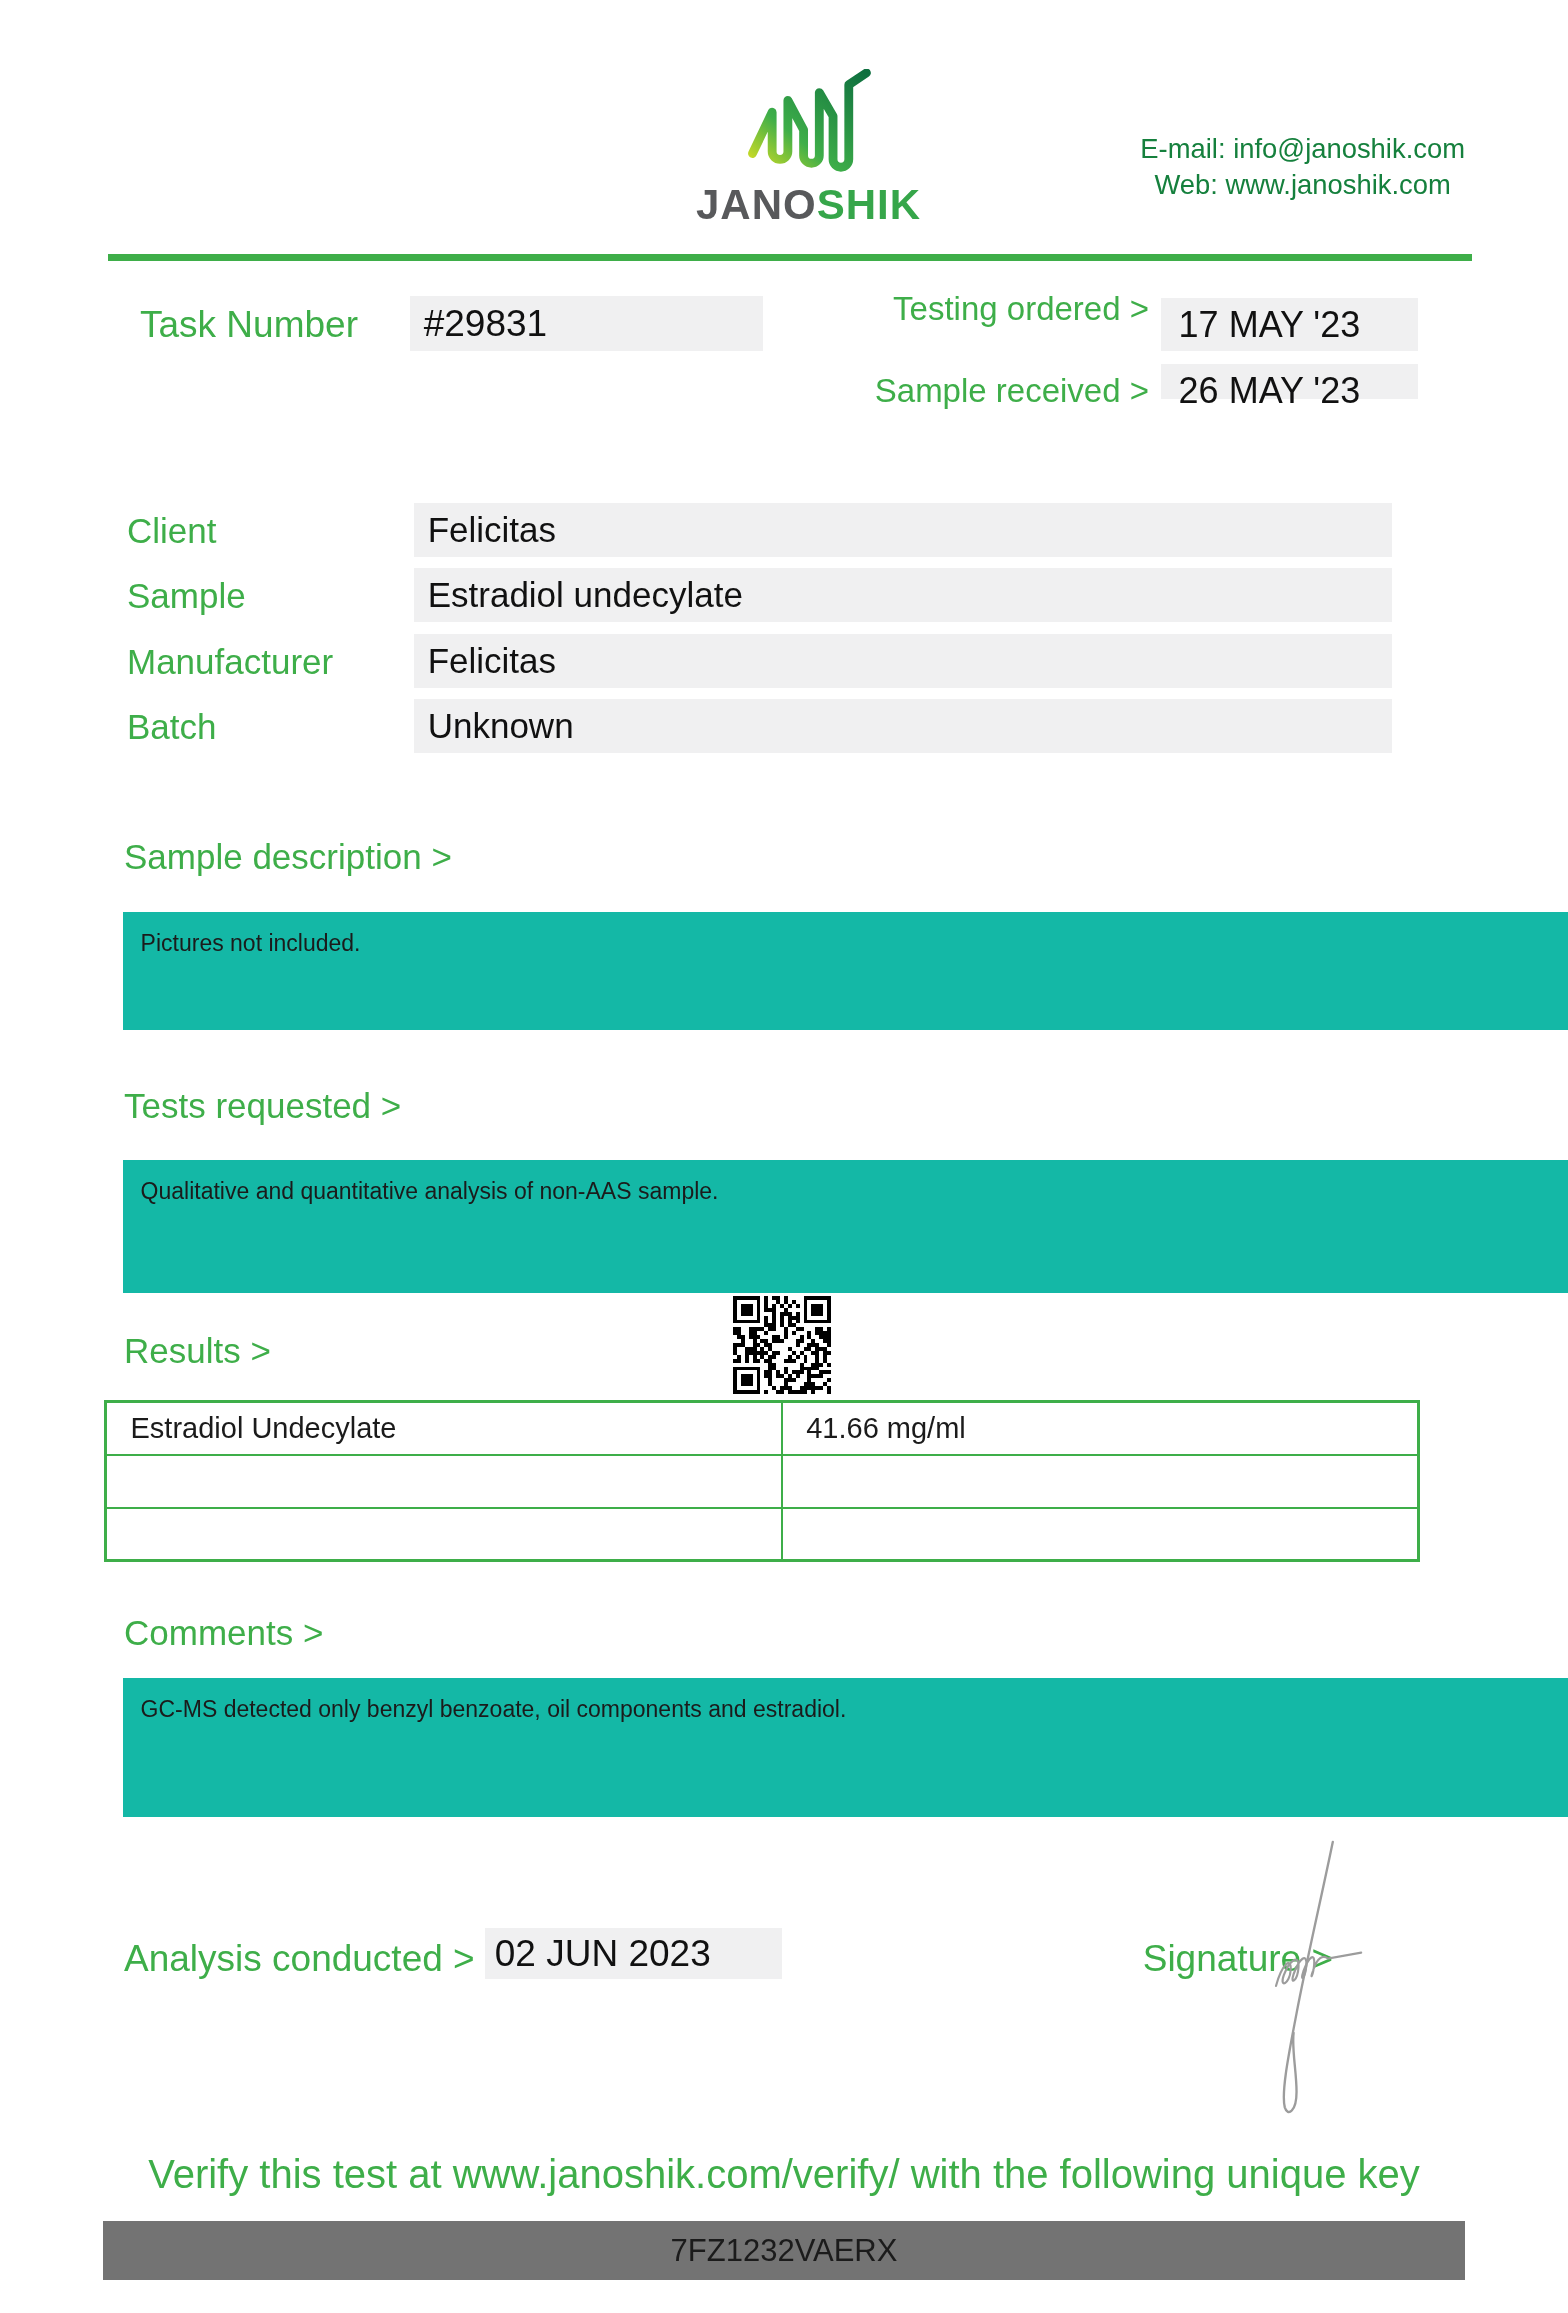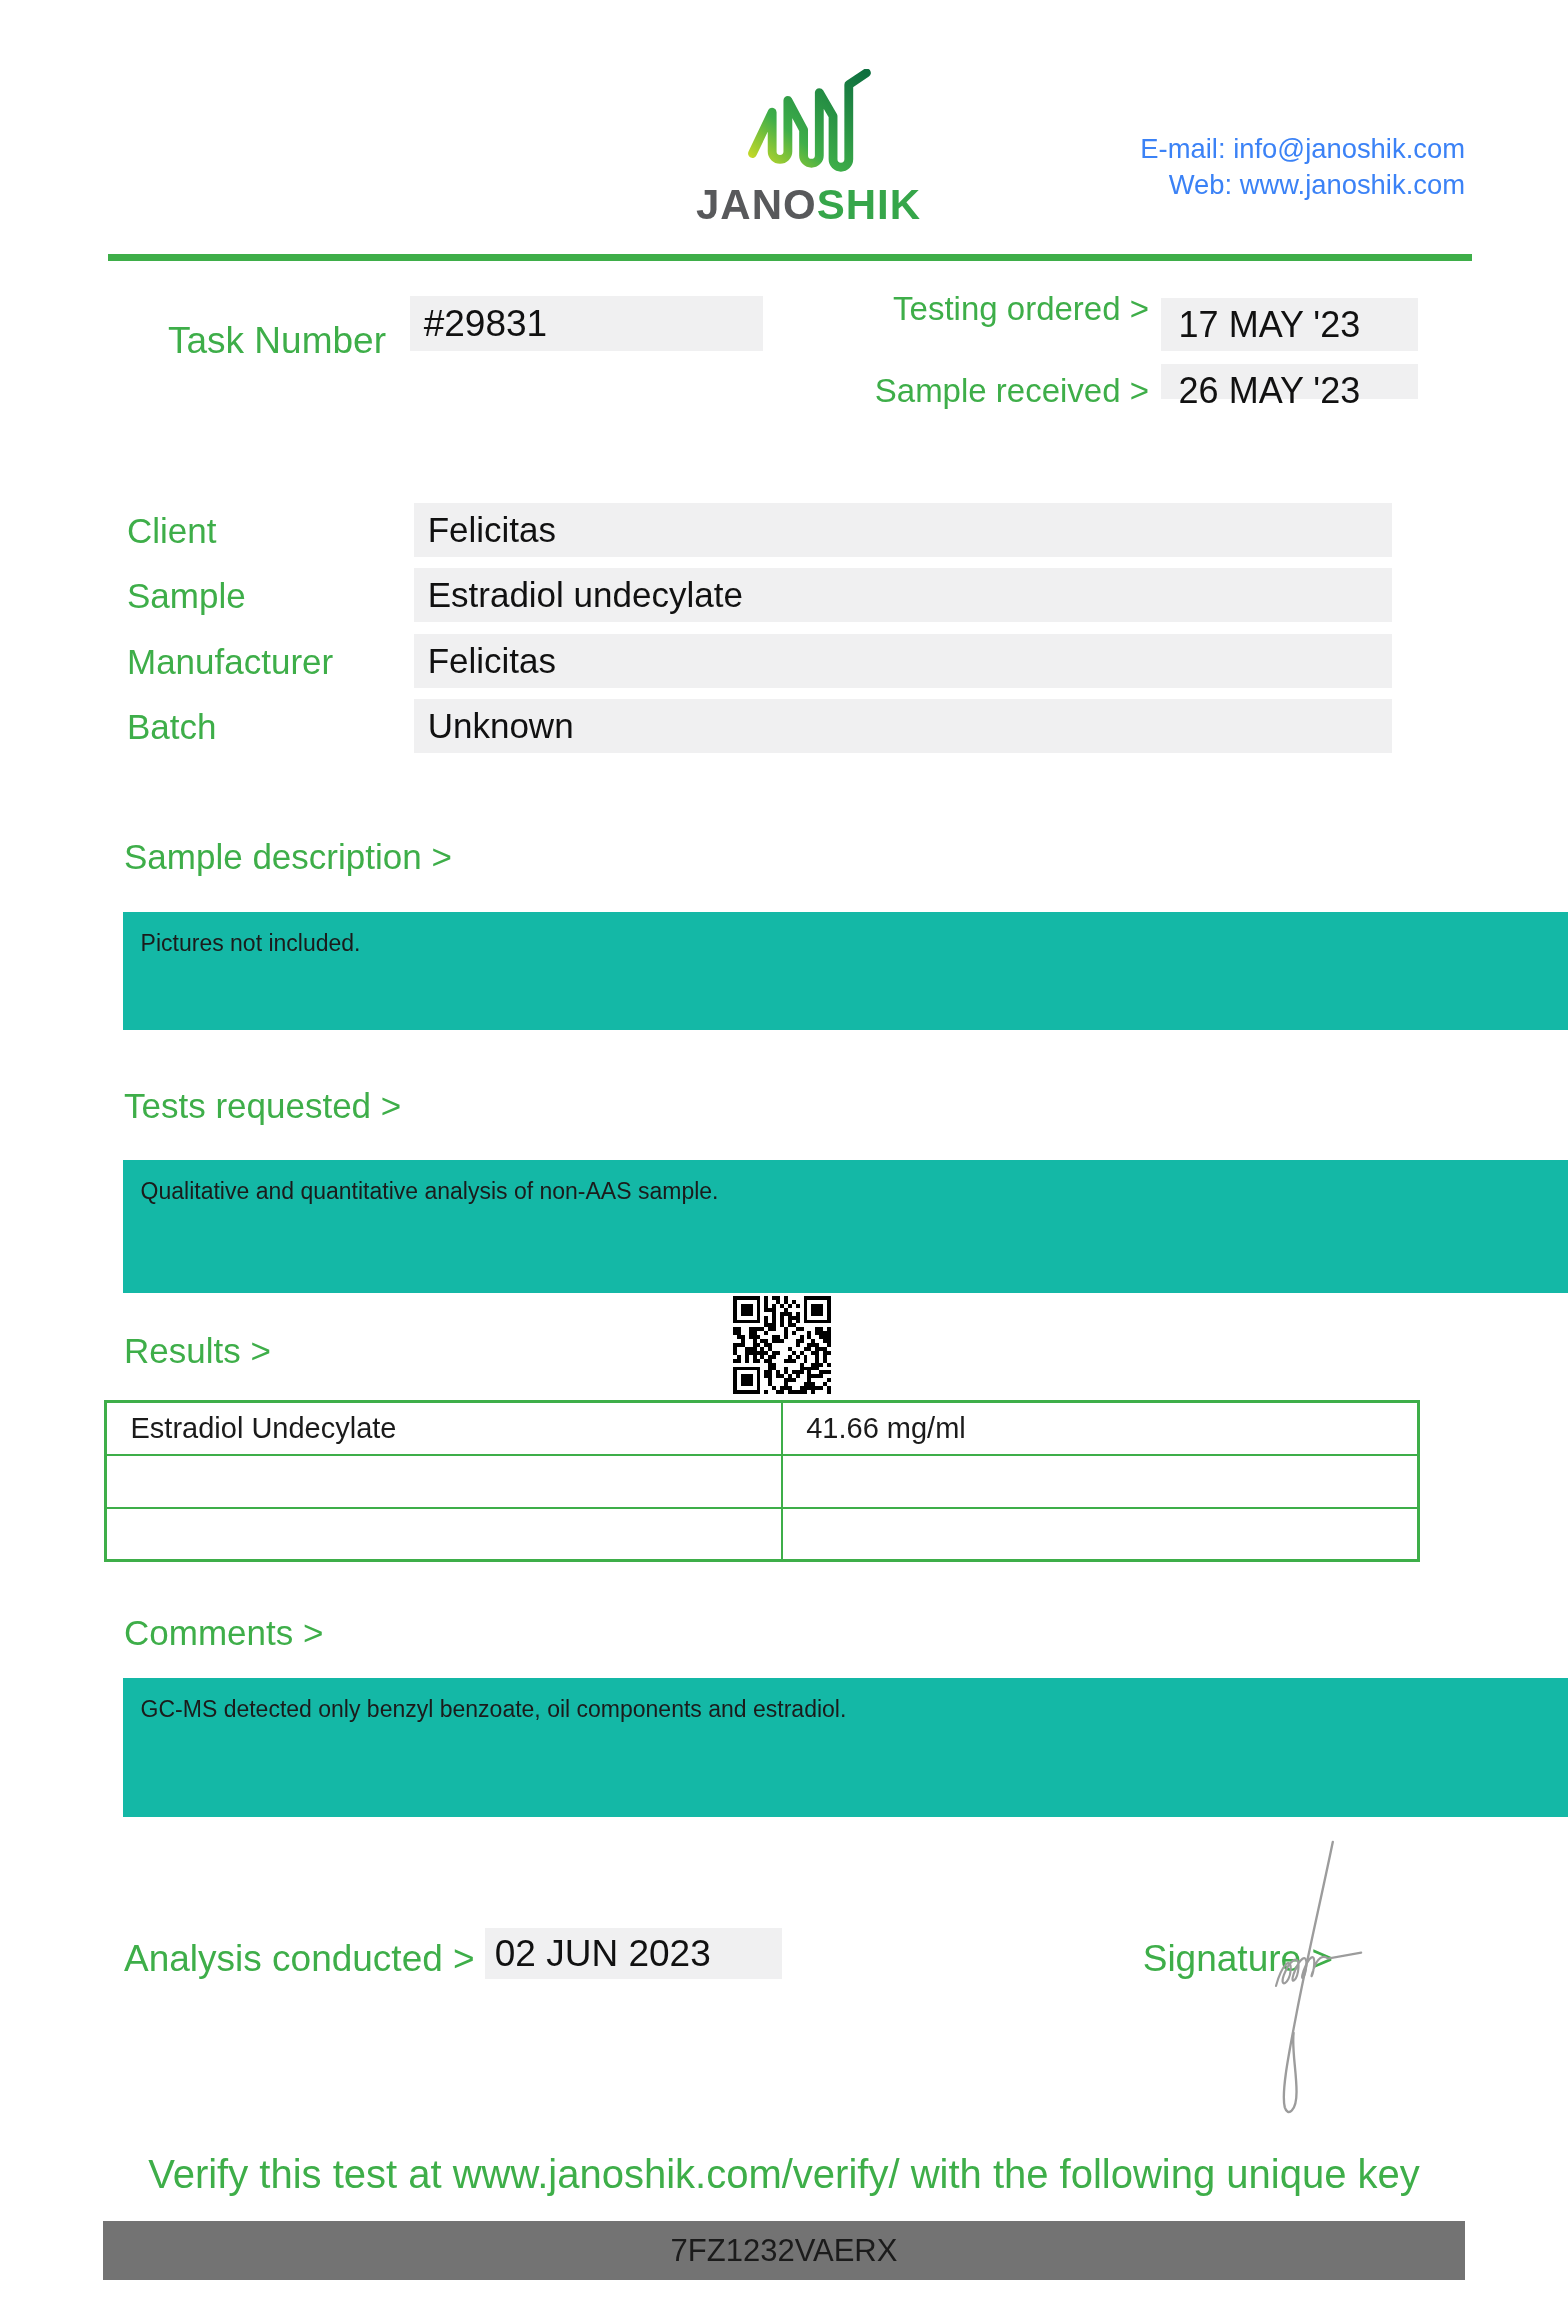--- a/index.html
+++ b/index.html
@@ -11,28 +11,28 @@
     font-size:78px; line-height:82px; font-weight:400;
     color:#3eae49; letter-spacing:0px; white-space:nowrap;
   }
 
   .logo { position:absolute; left:676px; top:69px; width:265px; text-align:center; }
   .logo-icon { display:block; margin:0 auto; }
   .logo-text { margin-top:2px; font-size:42px; font-weight:bold; letter-spacing:1px; white-space:nowrap; }
   .logo-text .jano { color:#58595b; }
   .logo-text .shik { color:#36a64a; }
 
-  .contact { position:absolute; right:103px; top:131px; text-align:right;
-    font-size:27.4px; line-height:36px; color:#3b82f6; white-space:nowrap; }
+  .contact { position:absolute; right:103px; top:131px; text-align:center;
+    font-size:27.4px; line-height:36px; color:#15803d; white-space:nowrap; }
 
   .rule { position:absolute; left:108px; top:254px; width:1364px; height:6.9px; background:#3eae49; }
 
   .label-green { color:#3eae49; white-space:nowrap; }
 
-  .task-label { position:absolute; left:140px; top:320px; font-size:37px;margin-left:28px; }
+  .task-label { position:absolute; left:140px; top:304px; font-size:37px; }
   .task-box { position:absolute; left:410px; top:296px; width:353px; height:55px;
     background:#f0f0f1; font-size:37px; line-height:55px; padding-left:13.7px; color:#111; }
 
   .meta-label-1 { position:absolute; right:419px; top:290px; font-size:33px; text-align:right; }
   .meta-label-2 { position:absolute; right:419px; top:372px; font-size:33px; text-align:right; }
   .meta-box-1 { position:absolute; left:1161px; top:298px; width:257px; height:53px;
     background:#f0f0f1; font-size:36px; line-height:53px; padding-left:17.6px; color:#111; }
   .meta-box-2 { position:absolute; left:1161px; top:364px; width:257px; height:35px;
     background:#f0f0f1; font-size:36px; line-height:53px; padding-left:17.6px; color:#111; }
 

